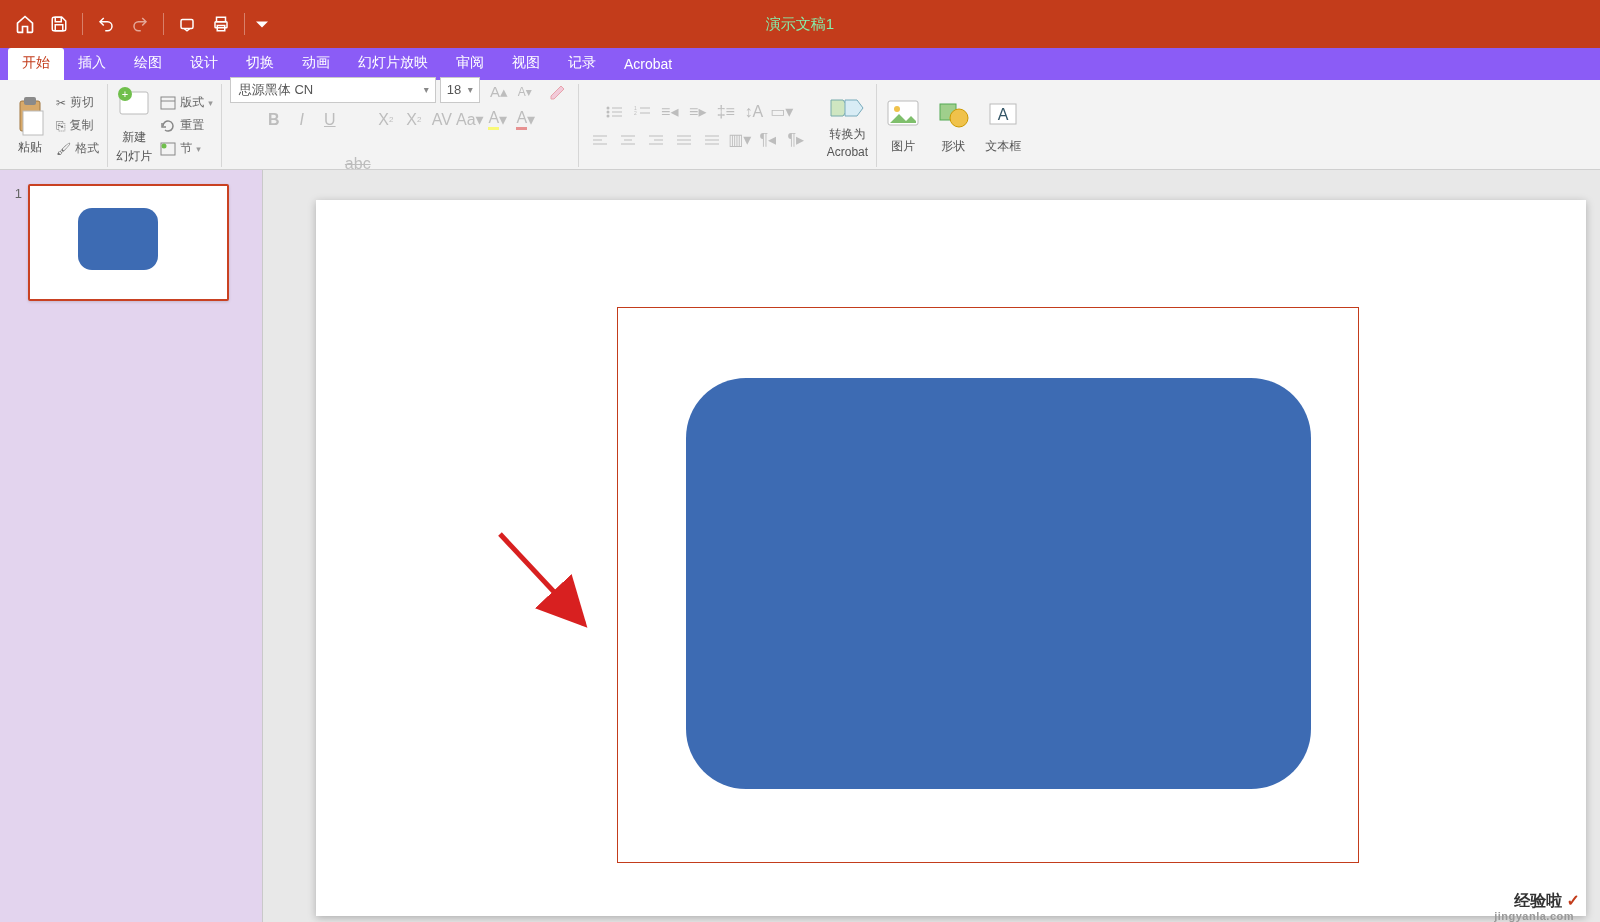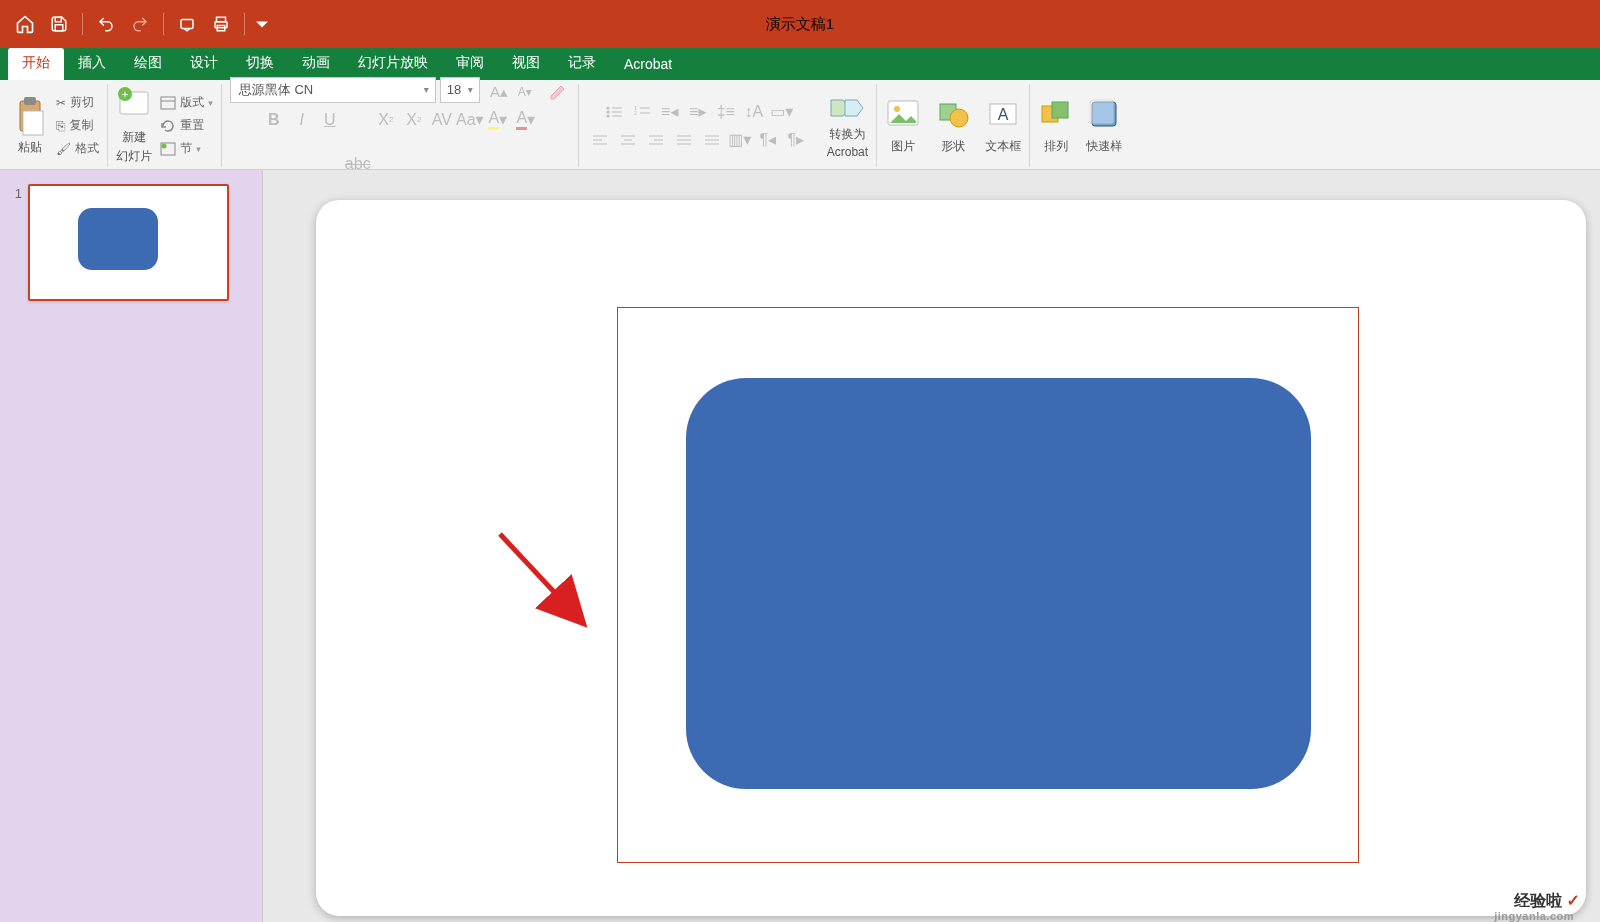--- a/index.html
+++ b/index.html
@@ -1,23 +1,23 @@
 <!DOCTYPE html>
 <html><head>
 <meta charset="utf-8">
 <style>
 * { box-sizing: border-box; margin: 0; padding: 0; font-family: "Microsoft YaHei", Arial, sans-serif; }
 html, body { width: 1600px; height: 922px; overflow: hidden; background: #e8e8e8; }
 
 .titlebar { height: 48px; background: #c33c1b; display: flex; align-items: center; padding: 0 8px; color: #fff; position: relative; }
 .titlebar .tb-btn { width: 30px; height: 30px; display: flex; align-items: center; justify-content: center; margin: 0 2px; cursor: pointer; }
 .titlebar .divider { width: 1px; height: 22px; background: rgba(255,255,255,0.35); margin: 0 6px; }
-.titlebar .title { position: absolute; left: 50%; transform: translateX(-50%); font-size: 15px; color: #000000; }
-
-.tabbar { height: 32px; background: #15803d; display: flex; align-items: flex-end; padding-left: 8px; }
+.titlebar .title { position: absolute; left: 50%; transform: translateX(-50%); font-size: 15px; color: #86efac; }
+
+.tabbar { height: 32px; background: #8b5cf6; display: flex; align-items: flex-end; padding-left: 8px; }
 .tab { padding: 6px 14px 8px; font-size: 14px; color: #fff; cursor: pointer; }
 .tab.active { background: #fff; color: #c33c1b; border-radius: 3px 3px 0 0; }
 
 .ribbon { height: 90px; background: #f3f3f3; border-bottom: 1px solid #cfcfcf; display: flex; align-items: stretch; padding: 4px 6px 2px; }
 .rgroup { display: flex; align-items: center; padding: 0 8px; border-right: 1px solid #d6d6d6; }
 .rgroup:last-child { border-right: none; }
 .vstack { display: flex; flex-direction: column; align-items: center; justify-content: center; gap: 2px; }
 .label { font-size: 12px; color: #555; text-align: center; }
 .icon-btn { width: 26px; height: 22px; display: flex; align-items: center; justify-content: center; border-radius: 2px; cursor: pointer; color:#888; }
 .mini-row { display: flex; align-items: center; gap: 4px; font-size: 12px; color: #666; cursor:pointer; }
@@ -28,21 +28,21 @@
 
 .toolbar-row { display:flex; gap:2px; }
 
 .workspace { display: flex; height: calc(922px - 48px - 32px - 90px); }
 .sidepanel { width: 263px; background: #e3d4ee; border-right: 1px solid #c9c9c9; padding: 14px 8px; display:flex; gap:6px; }
 .slidenum { font-size: 13px; color: #666; width:14px; text-align:right; padding-top:2px;}
 .thumb { width: 201px; height: 117px; background: #fff; border: 2px solid #c94122; border-radius: 2px; box-shadow: 0 1px 3px rgba(0,0,0,0.15); position:relative; }
 .thumb-shape { position:absolute; left:48px; top:22px; width:80px; height:62px; background:#3d6bb3; border-radius:14px; }
 
 .canvas-area { flex:1; background:#e8e8e8; position:relative; overflow:hidden; }
-.slide { position:absolute; left:53px; top:30px; width:1270px; height:716px; background:#fff; box-shadow: 0 2px 8px rgba(0,0,0,0.25); border-radius: 23px; }
+.slide { position:absolute; left:53px; top:30px; width:1270px; height:716px; background:#fff; box-shadow: 0 2px 8px rgba(0,0,0,0.25); }
 .sel-outline { position:absolute; left:301px; top:107px; width:742px; height:556px; border:1.5px solid #c33c1b; }
 .main-shape { position:absolute; left:370px; top:178px; width:625px; height:411px; background:#3d6bb3; border-radius:60px; }
 .arrow { position:absolute; left:178px; top:328px; }
 
 .watermark { position:absolute; right:6px; bottom:4px; font-size:16px; font-weight:bold; color:#333; }
 .watermark .chk { color:#c33c1b; }
 .watermark-sub { position:absolute; right:6px; bottom:-10px; font-size:11px; color:#999; letter-spacing:0.5px;}
 
 svg { display:block; }
 .ghost { opacity:0.5; }
@@ -307,36 +307,20 @@
     </div>
     <div class="vstack">
       <svg width="36" height="40" viewBox="0 0 36 40">
           <rect x="5" y="8" width="26" height="20" fill="#fff" stroke="#bbb"></rect>
           <text x="18" y="24" font-size="16" text-anchor="middle" fill="#356">A</text>
         </svg>
       <span class="label">文本框</span>
     </div>
   </div>
 
-  <div class="rgroup" style="gap:12px;">
-    <div class="vstack">
-      <svg width="36" height="40" viewBox="0 0 36 40">
-          <rect x="4" y="10" width="16" height="16" fill="#f0c24b" stroke="#c90"></rect>
-          <rect x="14" y="6" width="16" height="16" fill="#86c06c" stroke="#5a5"></rect>
-        </svg>
-      <span class="label">排列</span>
-    </div>
-    <div class="vstack">
-      <svg width="36" height="40" viewBox="0 0 36 40">
-          <rect x="6" y="6" width="24" height="24" rx="3" fill="#6aa0d8" stroke="#356"></rect>
-          <rect x="4" y="4" width="24" height="24" rx="3" fill="#fff" stroke="#bbb" opacity="0.4"></rect>
-        </svg>
-      <span class="label">快速样</span>
-    </div>
-  </div>
 
 </div>
 
 <div class="workspace">
   <div class="sidepanel">
     <div class="slidenum">1</div>
     <div class="thumb">
       <div class="thumb-shape"></div>
     </div>
   </div>

